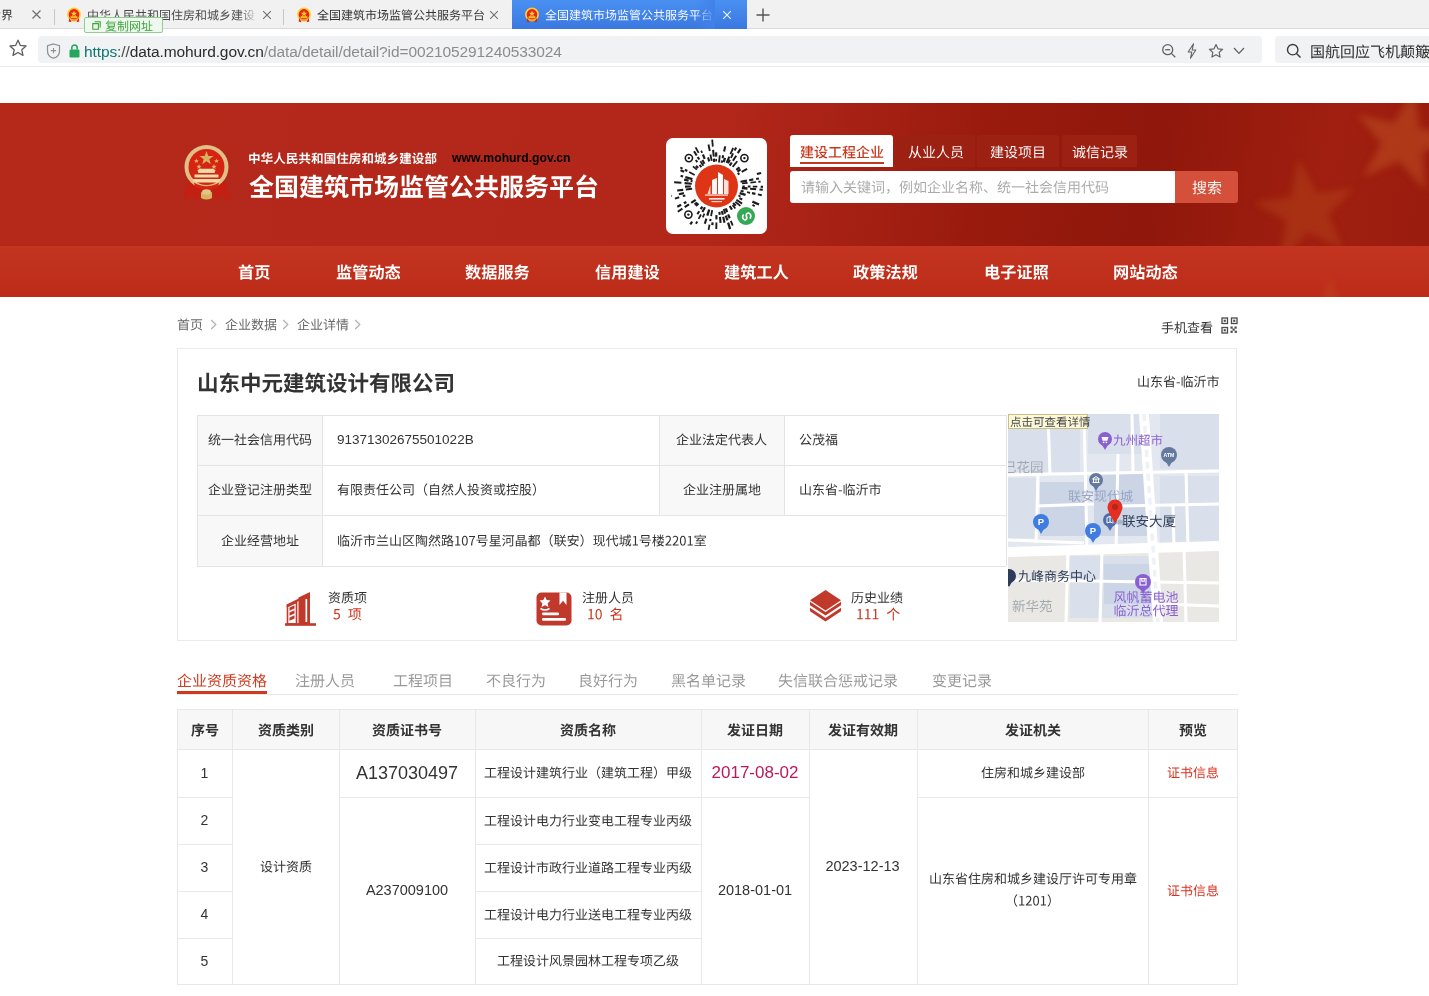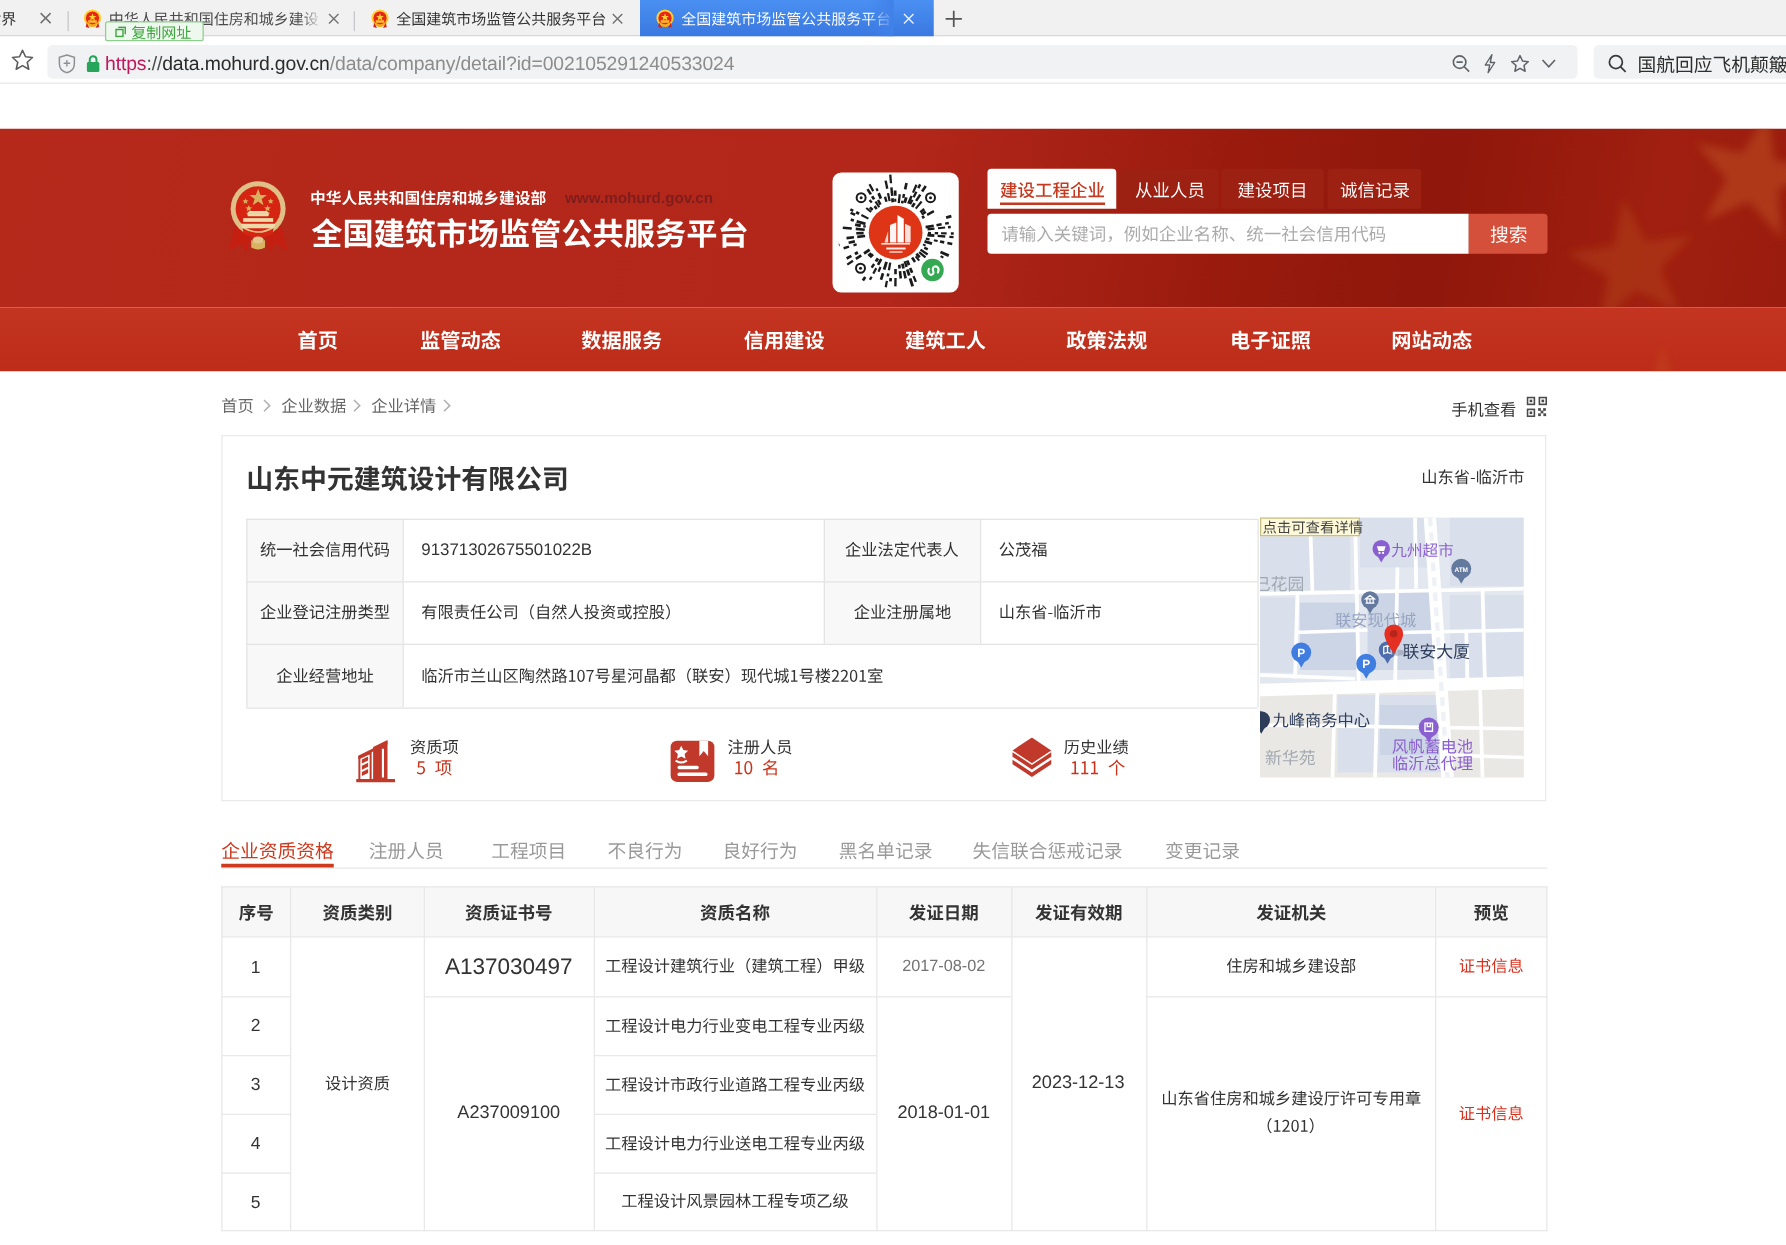--- a/index.html
+++ b/index.html
@@ -329,21 +329,21 @@
   </svg>
 <div style="position:absolute;left:38px;top:36px;width:1224px;height:27px;background:#f1f2f3;border-radius:4px"></div>
 <svg style="position:absolute;left:46px;top:43px;width:15px;height:16px;z-index:6" viewBox="0 0 15 16">
     <path d="M7.5 1 L13.5 2.8 L13.5 8 C13.5 12 10.8 14.3 7.5 15.2 C4.2 14.3 1.5 12 1.5 8 L1.5 2.8 Z" fill="none" stroke="#8d9094" stroke-width="1.2"></path>
     <path d="M7.5 5 L7.5 10.2 M4.9 7.6 L10.1 7.6" stroke="#8d9094" stroke-width="1.1"></path>
   </svg>
 <svg style="position:absolute;left:69px;top:44px;width:11px;height:14px;z-index:6" viewBox="0 0 11 14">
     <rect x="0.5" y="5.5" width="10" height="8" rx="1.2" fill="#26a65b"></rect>
     <path d="M2.8 5.5 L2.8 3.8 C2.8 2.2 4 1 5.5 1 C7 1 8.2 2.2 8.2 3.8 L8.2 5.5" fill="none" stroke="#26a65b" stroke-width="1.6"></path>
   </svg>
-<span style="position:absolute;left:84px;top:42.5px;font-family:'Liberation Sans',sans-serif;font-size:15.5px;white-space:pre;z-index:6;letter-spacing:-0.1px"><span style="color:#be185d">https</span><span style="color:#4a4a4a">://</span><span style="color:#2b2b2b">data.mohurd.gov.cn</span><span style="color:#8c8c8c">/data/company/detail?id=002105291240533024</span></span>
+<span style="position:absolute;left:84px;top:42.5px;font-family:'Liberation Sans',sans-serif;font-size:15.5px;white-space:pre;z-index:6;letter-spacing:-0.1px"><span style="color:#0f766e">https</span><span style="color:#4a4a4a">://</span><span style="color:#2b2b2b">data.mohurd.gov.cn</span><span style="color:#8c8c8c">/data/detail/detail?id=002105291240533024</span></span>
 <svg style="position:absolute;left:1161px;top:43px;width:16px;height:16px;z-index:6" viewBox="0 0 16 16">
     <circle cx="6.7" cy="6.7" r="5" fill="none" stroke="#5f6368" stroke-width="1.3"></circle>
     <path d="M10.4 10.4 L14.3 14.3" stroke="#5f6368" stroke-width="1.3"></path>
     <path d="M4.2 6.7 L9.2 6.7" stroke="#5f6368" stroke-width="1.3"></path>
   </svg>
 <svg style="position:absolute;left:1186px;top:43px;width:12px;height:16px;z-index:6" viewBox="0 0 12 16">
     <path d="M7.5 0.8 L2.2 9 L5.8 9 L4.5 15.2 L9.8 7 L6.2 7 Z" fill="none" stroke="#5f6368" stroke-width="1.1" stroke-linejoin="round"></path>
   </svg>
 <svg style="position:absolute;left:1208px;top:43px;width:16px;height:16px;z-index:6" viewBox="0 0 16 16">
     <path d="M8 1.5 L10 5.8 L14.6 6.3 L11.2 9.4 L12.1 14 L8 11.7 L3.9 14 L4.8 9.4 L1.4 6.3 L6 5.8 Z" fill="none" stroke="#5f6368" stroke-width="1.2" stroke-linejoin="round"></path>
@@ -383,21 +383,21 @@
 <g fill="#eed9a8">
 <rect x="18" y="27.5" width="17" height="2.5" rx="0.8"></rect>
 <path d="M17 28 L19.5 25.8 L33.5 25.8 L36 28 Z"></path>
 <rect x="14.5" y="31.5" width="24" height="3"></rect>
 <path d="M12.5 36 L40.5 36 L39 39.5 L14 39.5 Z"></path>
 </g>
 <path d="M14 39.5 Q26.5 47 39 39.5 L38 44 Q26.5 50.5 15 44 Z" fill="#d62413"></path>
 <path d="M21 49 Q26.5 52.5 32 49 L32 55 Q26.5 58 21 55 Z" fill="#d9b260"></path>
 <ellipse cx="26.5" cy="49" rx="4.5" ry="2.8" fill="#e3c48b"></ellipse>
 </svg>
-<span style="position:absolute;font-family:'Liberation Sans',sans-serif;font-size:12.2px;color:#7f1d1d;font-weight:bold;white-space:pre;z-index:10;line-height:14.2px;left:452px;top:150.9px">www.mohurd.gov.cn</span>
+<span style="position:absolute;font-family:'Liberation Sans',sans-serif;font-size:12.2px;color:#000000;font-weight:bold;white-space:pre;z-index:10;line-height:14.2px;left:452px;top:150.9px">www.mohurd.gov.cn</span>
 <div style="position:absolute;left:666px;top:138px;width:101px;height:96px;background:#fff;border-radius:7px;z-index:5"></div>
 <svg style="position:absolute;left:666px;top:138px;width:101px;height:96px;z-index:6" viewBox="0 0 101 96">
     <line x1="76.4" y1="48.4" x2="78.8" y2="48.5" stroke="#1b1b1b" stroke-width="2.0"></line>
     <line x1="81.8" y1="48.5" x2="84.5" y2="48.6" stroke="#1b1b1b" stroke-width="2.0"></line>
     <line x1="86.8" y1="48.6" x2="91.3" y2="48.7" stroke="#1b1b1b" stroke-width="1.8"></line>
     <line x1="94.7" y1="48.8" x2="97.0" y2="48.8" stroke="#1b1b1b" stroke-width="2.1"></line>
     <line x1="75.9" y1="50.0" x2="81.5" y2="50.5" stroke="#1b1b1b" stroke-width="2.3"></line>
     <line x1="84.1" y1="50.7" x2="90.2" y2="51.2" stroke="#1b1b1b" stroke-width="2.0"></line>
     <line x1="93.5" y1="51.5" x2="96.8" y2="51.7" stroke="#1b1b1b" stroke-width="2.0"></line>
     <line x1="74.6" y1="52.9" x2="77.6" y2="53.5" stroke="#1b1b1b" stroke-width="1.9"></line>
@@ -776,21 +776,21 @@
 <div style="position:absolute;left:475px;top:890.5px;width:226px;height:1px;background:#e8e8e8"></div>
 <div style="position:absolute;left:177px;top:937.5px;width:55px;height:1px;background:#e8e8e8"></div>
 <div style="position:absolute;left:475px;top:937.5px;width:226px;height:1px;background:#e8e8e8"></div>
 <span style="position:absolute;font-family:'Liberation Sans',sans-serif;font-size:14px;color:#333;font-weight:normal;white-space:pre;z-index:10;line-height:16px;left:204.5px;top:764.7px;transform:translateX(-50%)">1</span>
 <span style="position:absolute;font-family:'Liberation Sans',sans-serif;font-size:14px;color:#333;font-weight:normal;white-space:pre;z-index:10;line-height:16px;left:204.5px;top:812.0px;transform:translateX(-50%)">2</span>
 <span style="position:absolute;font-family:'Liberation Sans',sans-serif;font-size:14px;color:#333;font-weight:normal;white-space:pre;z-index:10;line-height:16px;left:204.5px;top:859.0px;transform:translateX(-50%)">3</span>
 <span style="position:absolute;font-family:'Liberation Sans',sans-serif;font-size:14px;color:#333;font-weight:normal;white-space:pre;z-index:10;line-height:16px;left:204.5px;top:906.0px;transform:translateX(-50%)">4</span>
 <span style="position:absolute;font-family:'Liberation Sans',sans-serif;font-size:14px;color:#333;font-weight:normal;white-space:pre;z-index:10;line-height:16px;left:204.5px;top:952.7px;transform:translateX(-50%)">5</span>
 <span style="position:absolute;font-family:'Liberation Sans',sans-serif;font-size:18px;color:#333;font-weight:normal;white-space:pre;z-index:10;line-height:16.5px;left:407px;top:764.5px;transform:translateX(-50%)">A137030497</span>
 <span style="position:absolute;font-family:'Liberation Sans',sans-serif;font-size:14.5px;color:#333;font-weight:normal;white-space:pre;z-index:10;line-height:16.5px;left:407px;top:881.8px;transform:translateX(-50%)">A237009100</span>
-<span style="position:absolute;font-family:'Liberation Sans',sans-serif;font-size:13px;color:#737373;font-weight:normal;white-space:pre;z-index:10;line-height:16.5px;left:755px;top:764.5px;transform:translateX(-50%)">2017-08-02</span>
+<span style="position:absolute;font-family:'Liberation Sans',sans-serif;font-size:17px;color:#be185d;font-weight:normal;white-space:pre;z-index:10;line-height:16.5px;left:755px;top:764.5px;transform:translateX(-50%)">2017-08-02</span>
 <span style="position:absolute;font-family:'Liberation Sans',sans-serif;font-size:14.5px;color:#333;font-weight:normal;white-space:pre;z-index:10;line-height:16.5px;left:755px;top:881.8px;transform:translateX(-50%)">2018-01-01</span>
 <span style="position:absolute;font-family:'Liberation Sans',sans-serif;font-size:14.5px;color:#333;font-weight:normal;white-space:pre;z-index:10;line-height:16.5px;left:862.5px;top:858.2px;transform:translateX(-50%)">2023-12-13</span>
 <svg style="position:absolute;left:-11.0px;top:9.0px;width:24.0px;height:12.0px" viewBox="0 0 2000 1000" preserveAspectRatio="none">
     <g transform="translate(0,880) scale(1,-1)" fill="#333">
       <use href="#g0" x="0"></use>
       <use href="#g1" x="1000"></use>
     </g>
   </svg>
 <svg style="position:absolute;left:87.0px;top:9.0px;width:168.0px;height:12.0px" viewBox="0 0 14000 1000" preserveAspectRatio="none">
     <g transform="translate(0,880) scale(1,-1)" fill="#4a4a4a">

